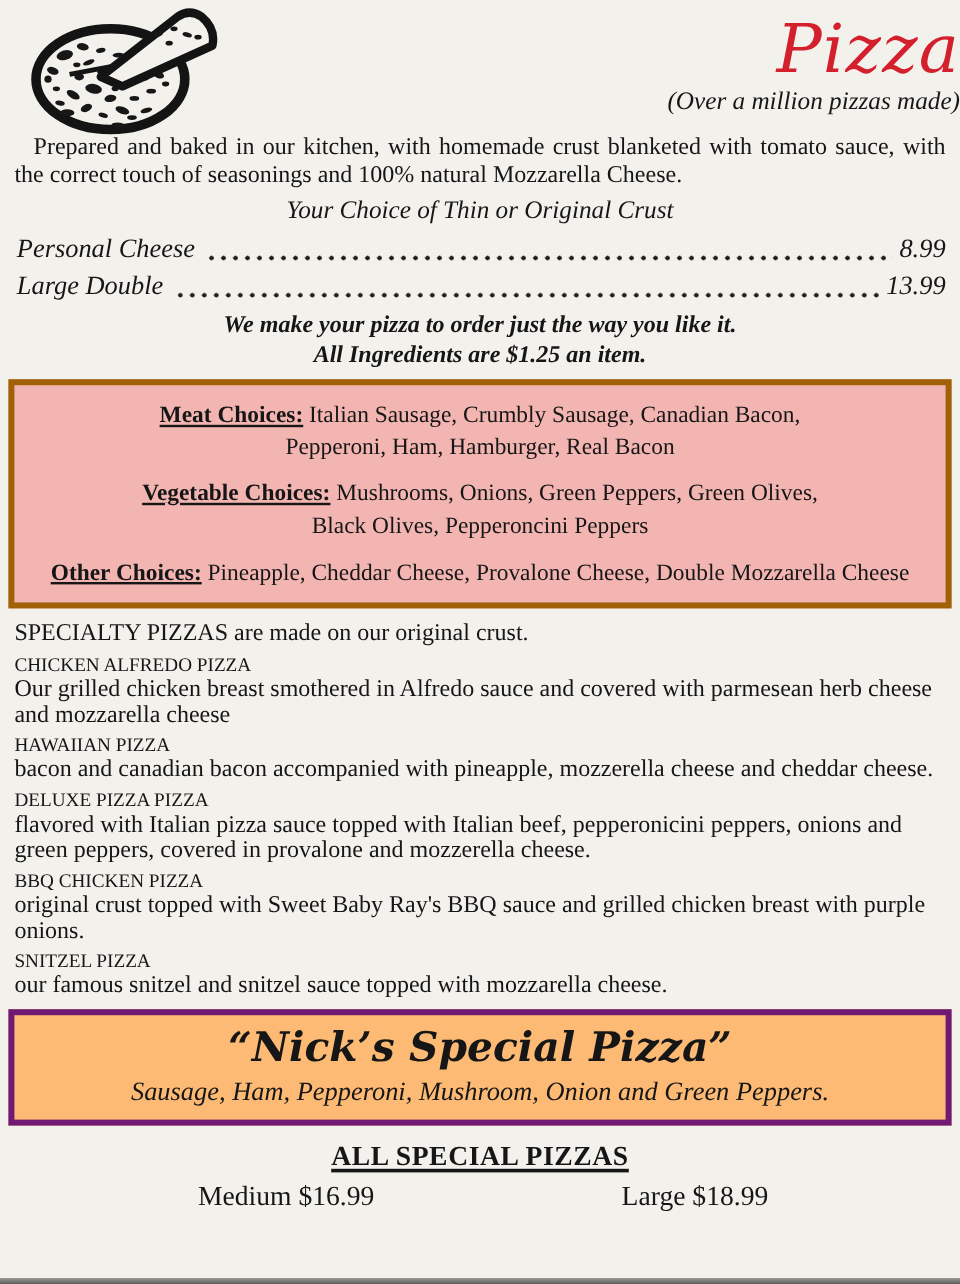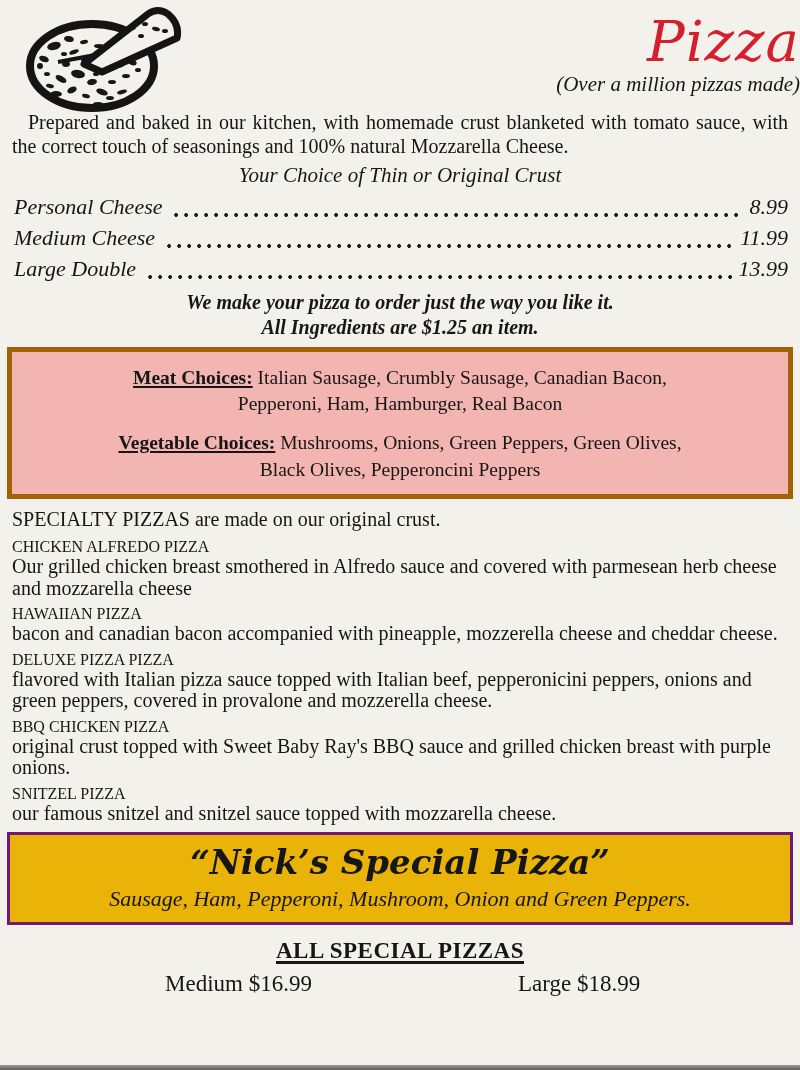--- a/index.html
+++ b/index.html
@@ -65,22 +65,22 @@
     text-decoration-thickness:2px;
     text-underline-offset:2px;
   }
   .specialty { margin:9px 12px 0 12px; }
   .specialty-intro { font-size:20px; margin-bottom:7px; }
   .spec-item { margin-bottom:6px; }
   .spec-name { font-size:16px; line-height:1.12; font-weight:normal; }
   .spec-desc { font-size:20px; line-height:1.08; }
   .special-box {
     margin:8px 7px 0 7px;
-    border:3px solid #701a75;
-    background:#eab308;
+    border:5px solid #701a75;
+    background:#fdba74;
     text-align:center;
     padding:8px 10px 10px 10px;
   }
   .special-box-title {
     font-family:"DejaVu Serif", serif;
     font-style:italic;
     font-weight:bold;
     font-size:34px;
     line-height:1.15;
   }
@@ -168,45 +168,43 @@
 
 <div class="crust-line">Your Choice of Thin or Original Crust</div>
 
 <div class="prices">
   <div class="price-row">
     <span class="name">Personal Cheese</span>
     <span class="dots"></span>
     <span class="price">8.99</span>
   </div>
   <div class="price-row">
-    <span class="name">Medium Cheese</span>
-    <span class="dots"></span>
-    <span class="price">11.99</span>
-  </div>
-  <div class="price-row">
     <span class="name">Large Double</span>
     <span class="dots"></span>
     <span class="price">13.99</span>
   </div>
 </div>
 
 <div class="notes">
   <div>We make your pizza to order just the way you like it.</div>
   <div>All Ingredients are $1.25 an item.</div>
 </div>
 
 <div class="choices-box">
   <div class="choice-group">
     <div class="choice-line"><span class="choice-label">Meat Choices:</span> <span>Italian Sausage, Crumbly Sausage, Canadian Bacon,</span></div>
     <div class="choice-line">Pepperoni, Ham, Hamburger, Real Bacon</div>
   </div>
   <div class="choice-group">
     <div class="choice-line"><span class="choice-label">Vegetable Choices:</span> <span>Mushrooms, Onions, Green Peppers, Green Olives,</span></div>
     <div class="choice-line">Black Olives, Pepperoncini Peppers</div>
   </div>
+  <div class="choice-group">
+    <div class="choice-line"><span class="choice-label">Other Choices:</span> <span>Pineapple, Cheddar Cheese, Provalone Cheese, Double Mozzarella Cheese</span></div>
+  </div>
 </div>
 
 <div class="specialty">
   <div class="specialty-intro">SPECIALTY PIZZAS are made on our original crust.</div>
 
   <div class="spec-item">
     <div class="spec-name">CHICKEN ALFREDO PIZZA</div>
     <div class="spec-desc">Our grilled chicken breast smothered in Alfredo sauce and covered with parmesean herb cheese and mozzarella cheese</div>
   </div>
   <div class="spec-item">

